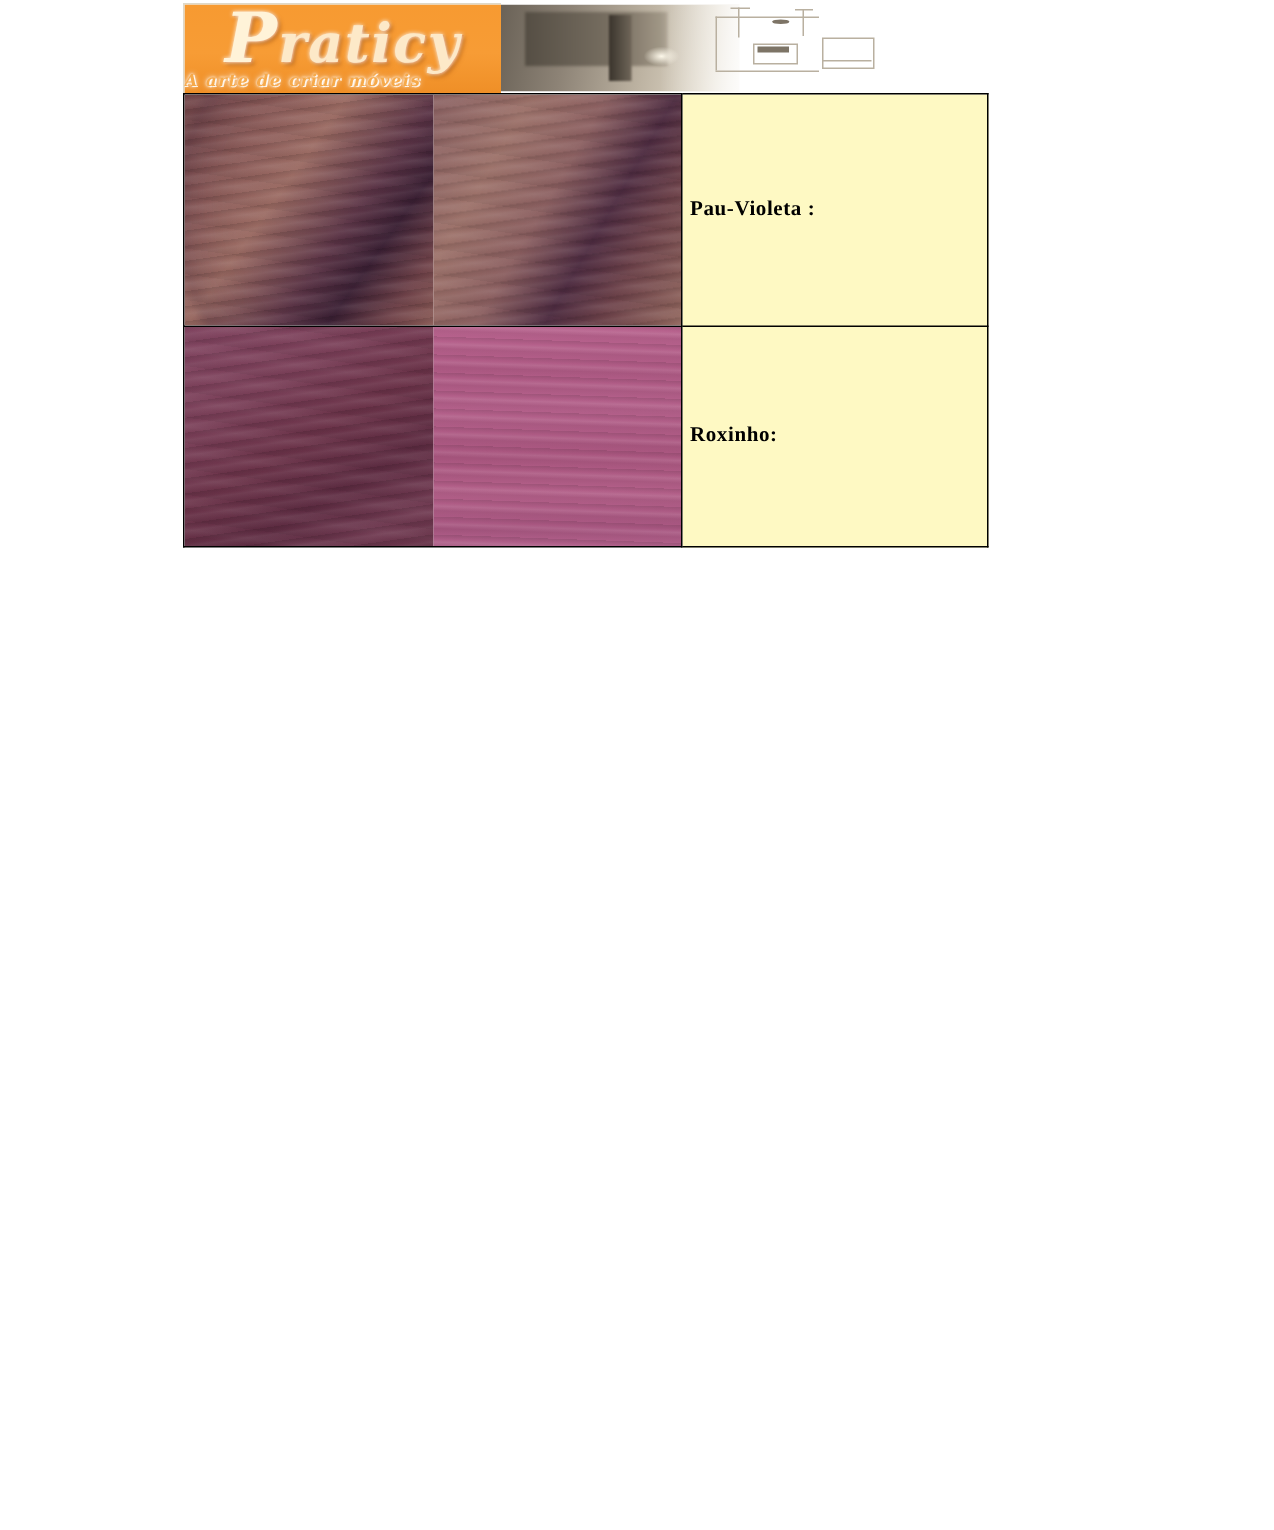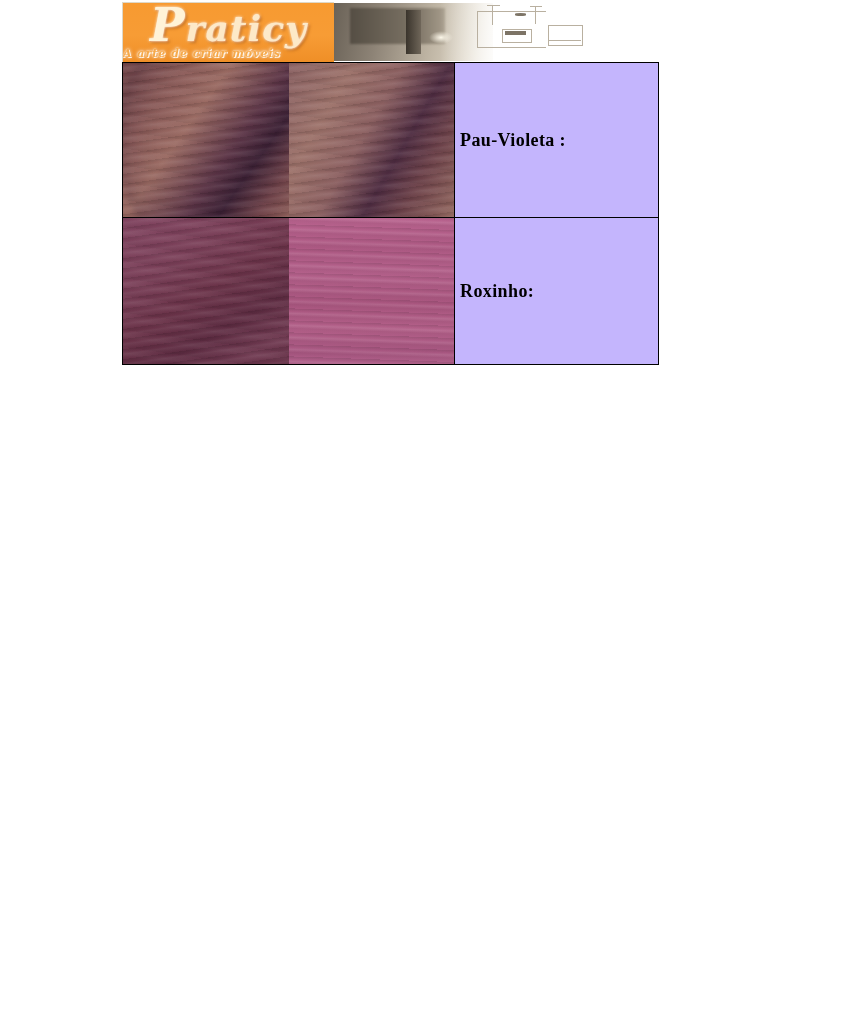--- a/index.html
+++ b/index.html
@@ -174,23 +174,23 @@
     border: 1px solid #000000;
   }
   td.swatch-cell {
     width: 331px;
     padding: 0;
     border: 1px solid #000000;
     overflow: hidden;
   }
   td.label-cell {
     width: 198px;
-    background: #c4b5fd;
+    background: #fef9c3;
     font-family: "Liberation Serif", serif;
-    font-size: 18px;
+    font-size: 14px;
     font-weight: bold;
     color: #000000;
     padding-left: 5px;
     letter-spacing: 0.4px;
     white-space: nowrap;
   }
 
   .swatch-pair {
     display: flex;
     width: 331px;

